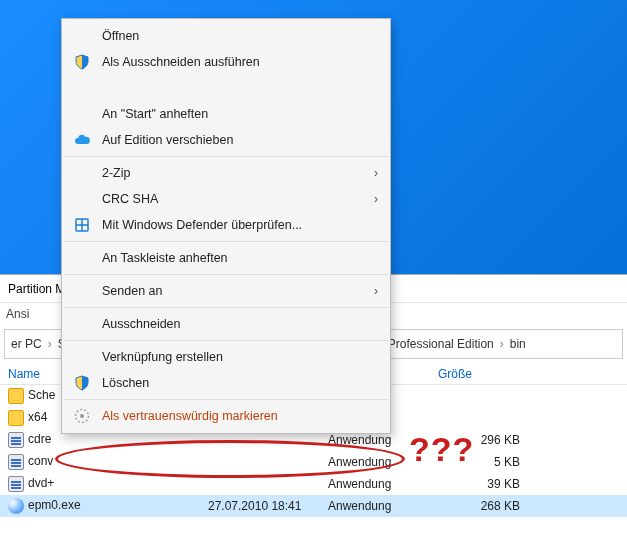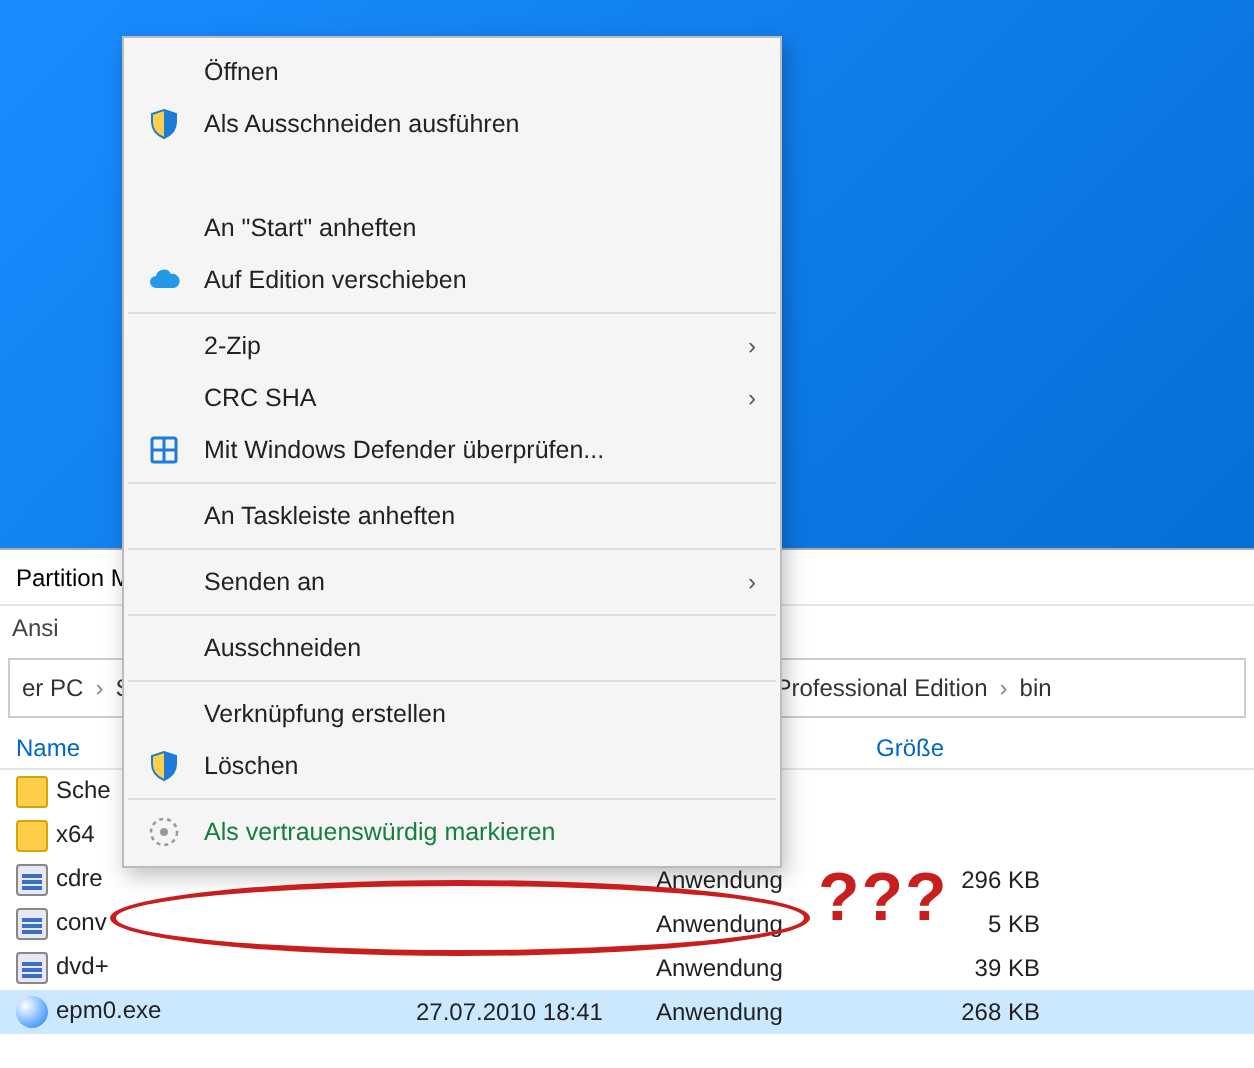--- a/index.html
+++ b/index.html
@@ -115,21 +115,21 @@
     position: relative;
   }
   .mi .ic {
     width: 20px; height: 20px;
     margin-right: 10px;
     display: flex; align-items: center; justify-content: center;
     color: #555;
     font-size: 14px;
   }
   .mi.bold span.lbl { font-weight: 400; }
-  .mi.disabled span.lbl { color: #15803d; }
+  .mi.disabled span.lbl { color: #c2410c; }
   .mi .arrow {
     position: absolute; right: 12px; top: 50%; transform: translateY(-50%);
     color: #555; font-size: 12px;
   }
   .sep {
     height: 1px; background: #ddd; margin: 3px 2px;
   }
   
   svg { display:block; }
   

